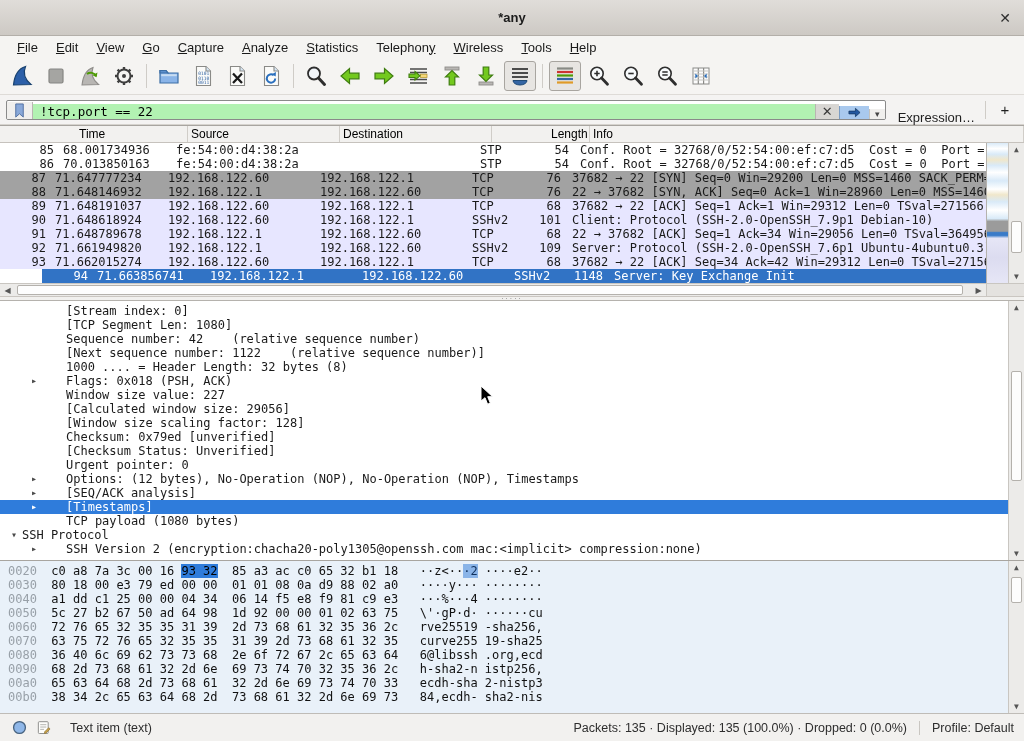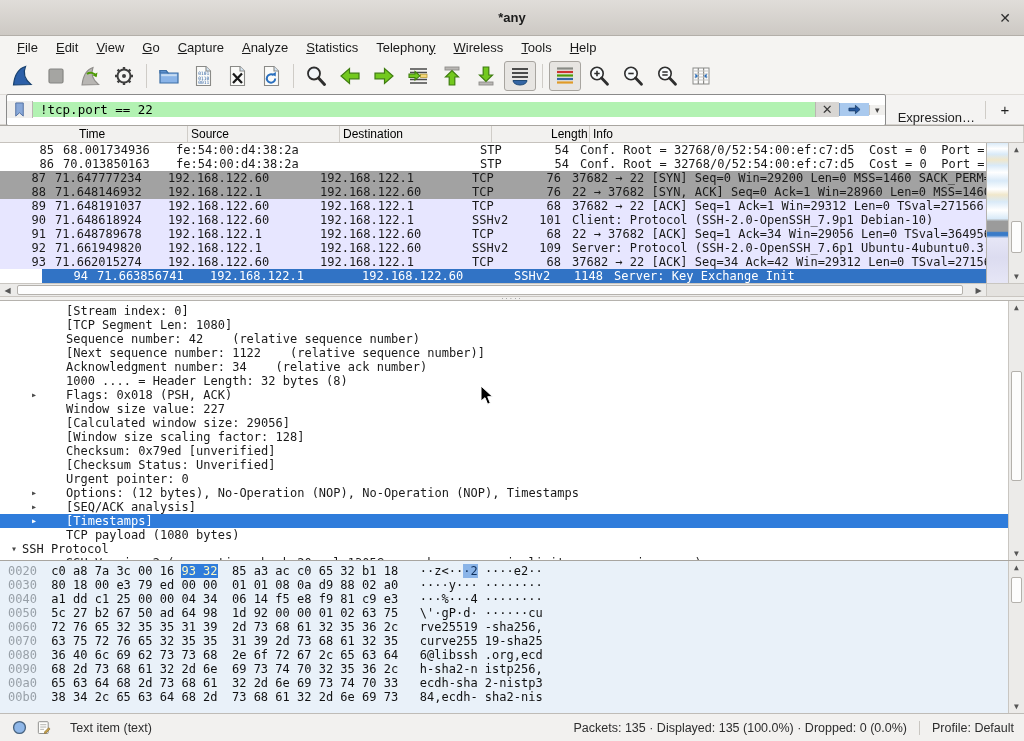--- a/index.html
+++ b/index.html
@@ -19,21 +19,21 @@
   
   .toolbar{height:37px;flex:0 0 37px;background:#f5f4f2;display:flex;align-items:center;padding-left:5px;
     border-bottom:1px solid #dedbd7;}
   .tb-btn{width:32px;height:30px;display:flex;align-items:center;justify-content:center;margin:0 1px;border-radius:3px;border:1px solid transparent;}
   .tb-btn svg{width:24px;height:24px;display:block;}
   .tb-btn.pressed{border:1px solid #a8a5a0;background:#e7e5e2;}
   .tb-sep{width:1px;height:24px;background:#cfccc7;margin:0 5px;}
   
   .filterbar{height:30px;flex:0 0 30px;background:#f4f3f2;display:flex;align-items:center;padding:0 6px;
     border-bottom:1px solid #d6d3ce;}
-  .filter-frame{flex:1;height:32px;border:1px solid #8a8a8a;border-radius:2px;display:flex;align-items:center;background:#fff;overflow:hidden;}
+  .filter-frame{flex:1;height:20px;border:1px solid #8a8a8a;border-radius:2px;display:flex;align-items:flex-end;background:#fff;overflow:hidden;}
   .bookmark-btn{width:26px;display:flex;align-items:center;justify-content:center;background:#f0efed;border-right:1px solid #b9b6b1;}
   .bookmark-btn svg{width:15px;height:17px;}
   .filter-input{flex:1;border:none;outline:none;font-family:"DejaVu Sans Mono",monospace;font-size:12.5px;padding:0 7px;color:#000;}
   .x-btn{width:24px;display:flex;align-items:center;justify-content:center;background:#d8d6d3;color:#3a3a3a;font-size:13px;border-left:1px solid #b9b6b1;}
   .apply-btn{width:30px;display:flex;align-items:center;justify-content:center;background:#a9c9ee;border-left:1px solid #7a9cc4;}
   .caret-btn{width:16px;display:flex;align-items:center;justify-content:center;background:#f0efed;border-left:1px solid #c5c2bd;font-size:9px;color:#444;}
   .expr-label{margin:16px 10px 0 12px;font-size:13px;color:#1f1f1f;}
   .fb-sep{width:1px;height:18px;background:#cfccc7;}
   .add-btn{width:26px;height:22px;display:flex;align-items:center;justify-content:center;font-size:15px;color:#1f1f1f;margin-left:6px;}
   
@@ -83,21 +83,21 @@
   
   .statusbar{flex:1;background:#f2f1ef;border-top:1px solid #bfbcb7;display:flex;align-items:center;
     padding:0 10px;font-size:12.5px;color:#2e2e2e;}
   .sb-icon{width:18px;height:16px;display:flex;align-items:center;justify-content:center;margin-right:6px;}
   .sb-sel{margin-left:12px;}
   .sb-right{margin-left:auto;display:flex;align-items:center;}
   .sb-sep{width:1px;height:14px;background:#c9c6c1;margin:0 12px;}
   
   .cursor{position:absolute;left:480px;top:385px;width:14px;height:21px;pointer-events:none;z-index:50;}
 </style>
-<style>.filter-input{background:#b2f2b2;}.row-stp{background:#ffffff;margin-left:8px;}.row-gray{background:#a2a2a2;}.row-tcp{background:#e7e6ff;}.row-sel{background:#3173c5;color:#ffffff;margin-left:42px;}.d-sel{background:#2f7cdb;color:#ffffff;}.d-sel .d-tri{color:#ffffff;}.hsel{background:#2f7cdb;color:#fef9c3;}.asel{background:#8ab4e8;color:#10305c;}</style></head>
+<style>.filter-input{background:#b2f2b2;}.row-stp{background:#ffffff;margin-left:8px;}.row-gray{background:#a2a2a2;}.row-tcp{background:#e7e6ff;}.row-sel{background:#3173c5;color:#ffffff;margin-left:42px;}.d-sel{background:#2f7cdb;color:#ffffff;}.d-sel .d-tri{color:#ffffff;}.hsel{background:#2f7cdb;color:#000000;}.asel{background:#8ab4e8;color:#10305c;}</style></head>
 <body>
 
 <div class="window">
 
   <div class="titlebar">
     <span class="title">*any</span>
     <span class="close-btn">
         <span>✕</span>
       </span>
   </div>
@@ -377,21 +377,20 @@
   <div class="splitter">
       <span>·····</span>
     </div>
 
   <div class="detail-pane">
     <div id="detail-lines">
         <div class="d-line d-ind2"><span class="d-tri"></span><span>[Stream index: 0]</span></div>
         <div class="d-line d-ind2"><span class="d-tri"></span><span>[TCP Segment Len: 1080]</span></div>
         <div class="d-line d-ind2"><span class="d-tri"></span><span>Sequence number: 42    (relative sequence number)</span></div>
         <div class="d-line d-ind2"><span class="d-tri"></span><span>[Next sequence number: 1122    (relative sequence number)]</span></div>
-        <div class="d-line d-ind2"><span class="d-tri"></span><span>Acknowledgment number: 34    (relative ack number)</span></div>
         <div class="d-line d-ind2"><span class="d-tri"></span><span>1000 .... = Header Length: 32 bytes (8)</span></div>
         <div class="d-line d-ind2"><span class="d-tri">▸</span><span>Flags: 0x018 (PSH, ACK)</span></div>
         <div class="d-line d-ind2"><span class="d-tri"></span><span>Window size value: 227</span></div>
         <div class="d-line d-ind2"><span class="d-tri"></span><span>[Calculated window size: 29056]</span></div>
         <div class="d-line d-ind2"><span class="d-tri"></span><span>[Window size scaling factor: 128]</span></div>
         <div class="d-line d-ind2"><span class="d-tri"></span><span>Checksum: 0x79ed [unverified]</span></div>
         <div class="d-line d-ind2"><span class="d-tri"></span><span>[Checksum Status: Unverified]</span></div>
         <div class="d-line d-ind2"><span class="d-tri"></span><span>Urgent pointer: 0</span></div>
         <div class="d-line d-ind2"><span class="d-tri">▸</span><span>Options: (12 bytes), No-Operation (NOP), No-Operation (NOP), Timestamps</span></div>
         <div class="d-line d-ind2"><span class="d-tri">▸</span><span>[SEQ/ACK analysis]</span></div>

